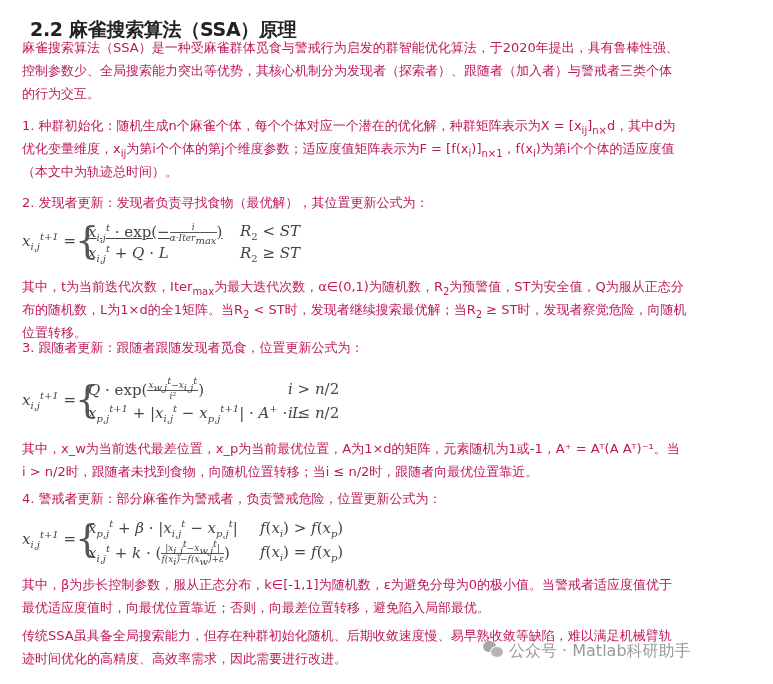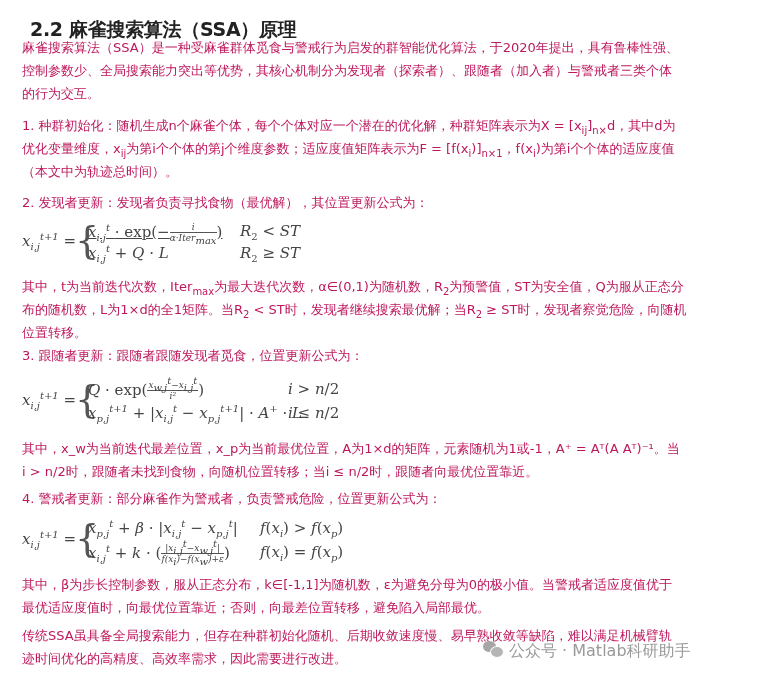--- a/index.html
+++ b/index.html
@@ -74,21 +74,21 @@
     <span class="row" style="left:66px; top:22px;text-align:center;">x<sub>i,j</sub><sup>t</sup> <span class="up">+</span> Q <span class="up">·</span> L</span>
     <span class="cond" style="left:218px; top:22px;">R<sub class="up">2</sub> <span class="up">≥</span> ST</span>
   </div>
 
   <div class="p" style="top:275px;">
     <span class="line"><span>其中，t为当前迭代次数，Iter</span><sub>max</sub><span>为最大迭代次数，α∈(0,1)为随机数，R</span><sub>2</sub><span>为预警值，ST为安全值，Q为服从正态分</span></span>
     <span class="line"><span>布的随机数，L为1×d的全1矩阵。当R</span><sub>2</sub><span> &lt; ST时，发现者继续搜索最优解；当R</span><sub>2</sub><span> ≥ ST时，发现者察觉危险，向随机</span></span>
     <span class="line">位置转移。</span>
   </div>
 
-  <div class="p" style="top:344px;">3. 跟随者更新：跟随者跟随发现者觅食，位置更新公式为：</div>
+  <div class="p" style="top:336px;">3. 跟随者更新：跟随者跟随发现者觅食，位置更新公式为：</div>
 
   <div class="math" style="top:380px; height:46px; width:360px;">
     <span class="lhs" style="top:11px;">x<sub>i,j</sub><sup>t+1</sup> <span class="up">=</span></span>
     <span class="brace" style="left:53px; top:-3px; font-size:38px; line-height:44px;">{</span>
     <span class="row" style="left:66px; top:0;">Q <span class="up">· exp(</span><span class="frac"><span class="num">x<sub>w,j</sub><sup>t</sup>−x<sub>i,j</sub><sup>t</sup></span><span class="den">i²</span></span><span class="up">)</span></span>
     <span class="cond" style="left:266px; top:0;">i <span class="up">&gt;</span> n<span class="up">/2</span></span>
     <span class="row" style="left:66px; top:24px;">x<sub>p,j</sub><sup>t+1</sup> <span class="up">+ |</span>x<sub>i,j</sub><sup>t</sup> <span class="up">−</span> x<sub>p,j</sub><sup>t+1</sup><span class="up">| ·</span> A<sup>+</sup> <span class="up">·</span> L</span>
     <span class="cond" style="left:266px; top:24px;">i <span class="up">≤</span> n<span class="up">/2</span></span>
   </div>
 

